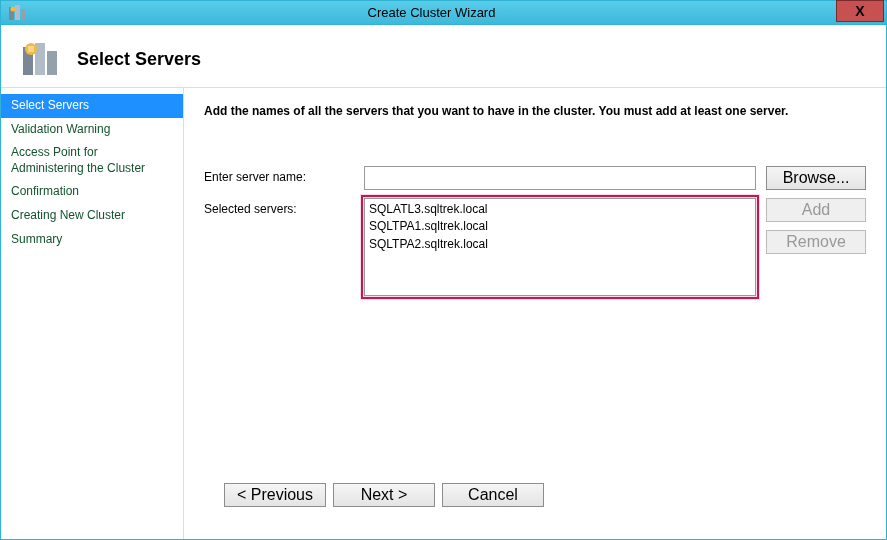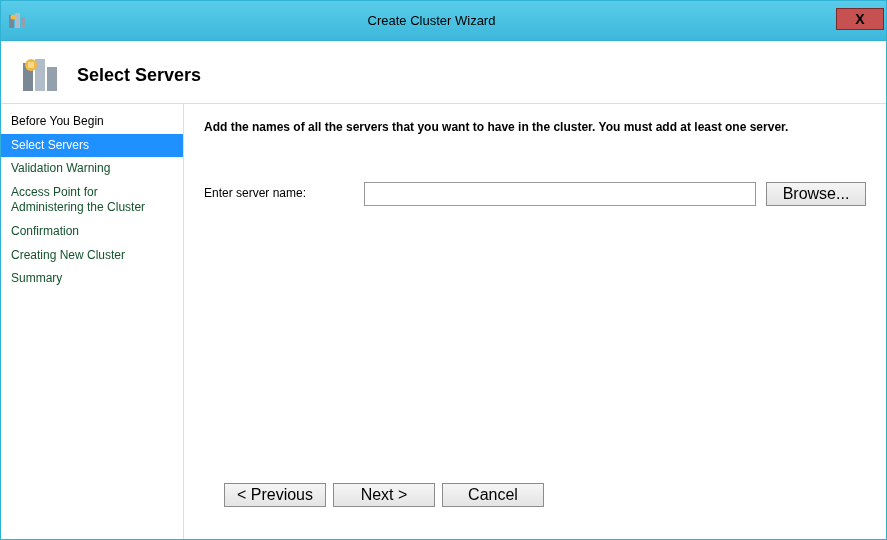--- a/index.html
+++ b/index.html
@@ -12,21 +12,21 @@
   .window {
     width: 887px;
     height: 540px;
     border: 1px solid #2fb2d3;
     display: flex;
     flex-direction: column;
     position: relative;
     background: #fff;
   }
   .titlebar {
-    height: 40px;
+    height: 24px;
     background: linear-gradient(#59cce9, #3db8dc);
     display: flex;
     align-items: center;
     position: relative;
     border-bottom: 1px solid #2fb2d3;
     gap: 8px;
   }
   .titlebar-icon {
     width: 20px;
     height: 20px;
@@ -201,40 +201,51 @@
         <circle cx="12" cy="12" r="6" fill="#f4b942"></circle>
         <rect x="9" y="9" width="6" height="6" fill="#f6d98a"></rect>
       </svg>
     </span>
     <div class="header-title">Select Servers</div>
   </div>
 
   <div class="body-area">
 
     <div class="sidebar">
-      <div class="sidebar-item past">Before You Begin</div>
       <div class="sidebar-item active">Select Servers</div>
       <div class="sidebar-item">Validation Warning</div>
       <div class="sidebar-item">Access Point for Administering the Cluster</div>
       <div class="sidebar-item">Confirmation</div>
       <div class="sidebar-item">Creating New Cluster</div>
       <div class="sidebar-item">Summary</div>
     </div>
 
     <div class="content">
       <div class="instr">Add the names of all the servers that you want to have in the cluster. You must add at least one server.</div>
 
       <div class="form-row">
         <div class="form-label">Enter server name:</div>
         <input class="text-input" type="text" value="" style="">
         <div class="btn-col">
           <button class="wbtn">Browse...</button>
         </div>
       </div>
 
+      <div class="form-row">
+        <div class="form-label">Selected servers:</div>
+        <div class="selected-box">
+          <div>SQLATL3.sqltrek.local</div>
+          <div>SQLTPA1.sqltrek.local</div>
+          <div>SQLTPA2.sqltrek.local</div>
+        </div>
+        <div class="btn-col">
+          <button class="wbtn" disabled="">Add</button>
+          <button class="wbtn" disabled="">Remove</button>
+        </div>
+      </div>
 
       <div style="flex:1"></div>
 
       <div class="footer">
         <button class="wbtn">&lt; Previous</button>
         <button class="wbtn">Next &gt;</button>
         <button class="wbtn">Cancel</button>
       </div>
     </div>
 

